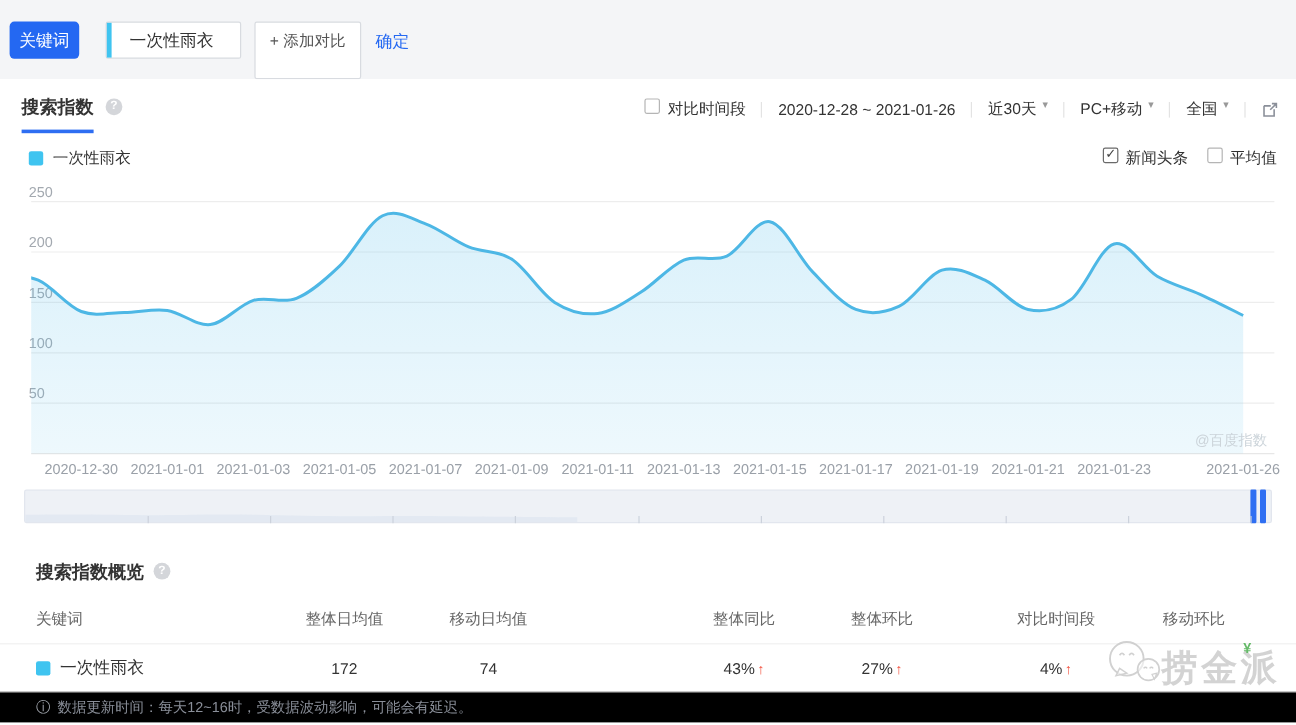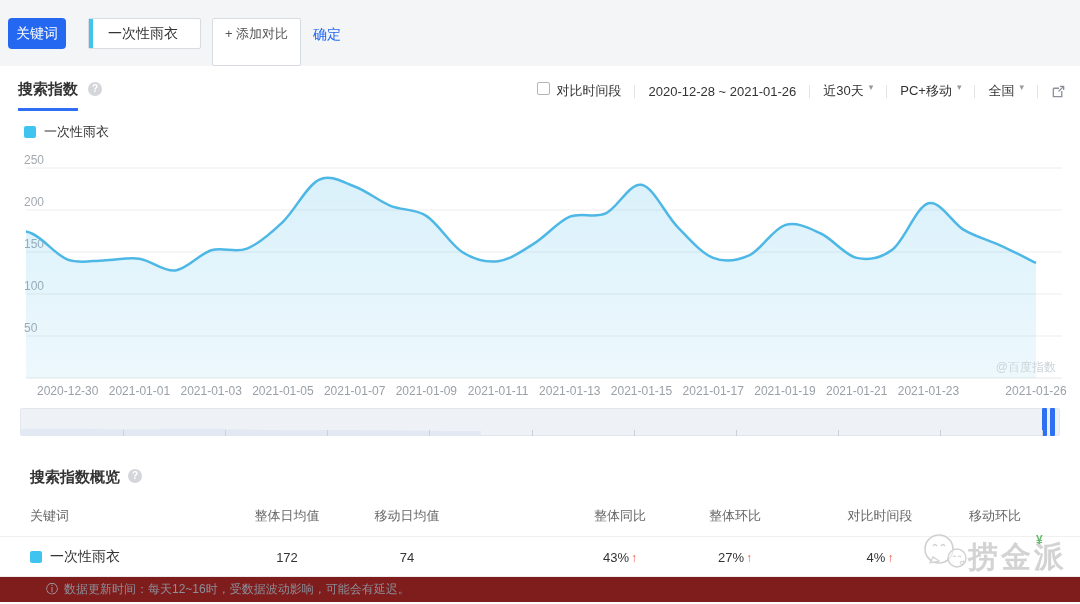--- a/index.html
+++ b/index.html
@@ -71,22 +71,22 @@
   .ov-row .c { text-align:center; }
   .kw-cell { display:flex; align-items:center; font-size:14px; }
   .up-arrow { color:#f3523f; font-size:12px; font-weight:bold; margin-left:2px; }
 
   
   .brand { position:absolute; left:920px; top:531px; width:160px; height:50px; pointer-events:none; opacity:0.85; }
   .brand-text { position:absolute; left:48px; top:6px; font-size:30px; font-weight:bold; color:#ccc; letter-spacing:3px; }
   .brand-yen { position:absolute; left:116px; top:2px; font-size:12px; color:#4caf50; font-weight:bold; }
 
   
-  .footer { position:absolute; left:0; top:576px; width:1080px; height:26px; background:#7f1d1d;
-            border-top:1px solid #ececec; font-size:12px; color:#8a8f99; line-height:25px;padding-left:16px; }
+  .footer { position:absolute; left:0; top:576px; width:1080px; height:26px; background:#000000;
+            border-top:1px solid #ececec; font-size:12px; color:#8a8f99; line-height:25px; }
   .footer .inner { margin-left:30px; }
   .info-icon { margin-right:6px; color:#a6abb3; }
 </style>
 </head>
 <body>
 
 <div id="app">
 
   <div class="topbar">
     <div class="kw-btn">关键词</div>
@@ -130,20 +130,31 @@
     <div class="sep"></div>
     <svg class="ext-icon" viewBox="0 0 16 16">
       <path d="M2.5 4.5 h6 M2.5 4.5 v9 h9 v-6" fill="none" stroke="#8a8f99" stroke-width="1.4"></path>
       <path d="M9.5 2.5 h4 v4 M13.5 2.5 L8 8" fill="none" stroke="#8a8f99" stroke-width="1.4"></path>
     </svg>
   </div>
 
   <div class="legend-left">
     <span class="swatch"></span>
     <span>一次性雨衣</span>
+  </div>
+  <div class="legend-right">
+    <span class="ctrl-item">
+      <span class="cb checked"></span>
+      <span>新闻头条</span>
+    </span>
+    <span class="gap"></span>
+    <span class="ctrl-item">
+      <span class="cb"></span>
+      <span>平均值</span>
+    </span>
   </div>
 
   <svg id="chart-svg" width="1080" height="255">
       <defs>
         <linearGradient id="fillGrad" x1="0" y1="0" x2="0" y2="1">
           <stop offset="0%" stop-color="rgba(85,190,235,0.22)"></stop>
           <stop offset="100%" stop-color="rgba(85,190,235,0.10)"></stop>
         </linearGradient>
         <clipPath id="plotClip">
           <rect x="26" y="0" width="1036" height="255"></rect>

